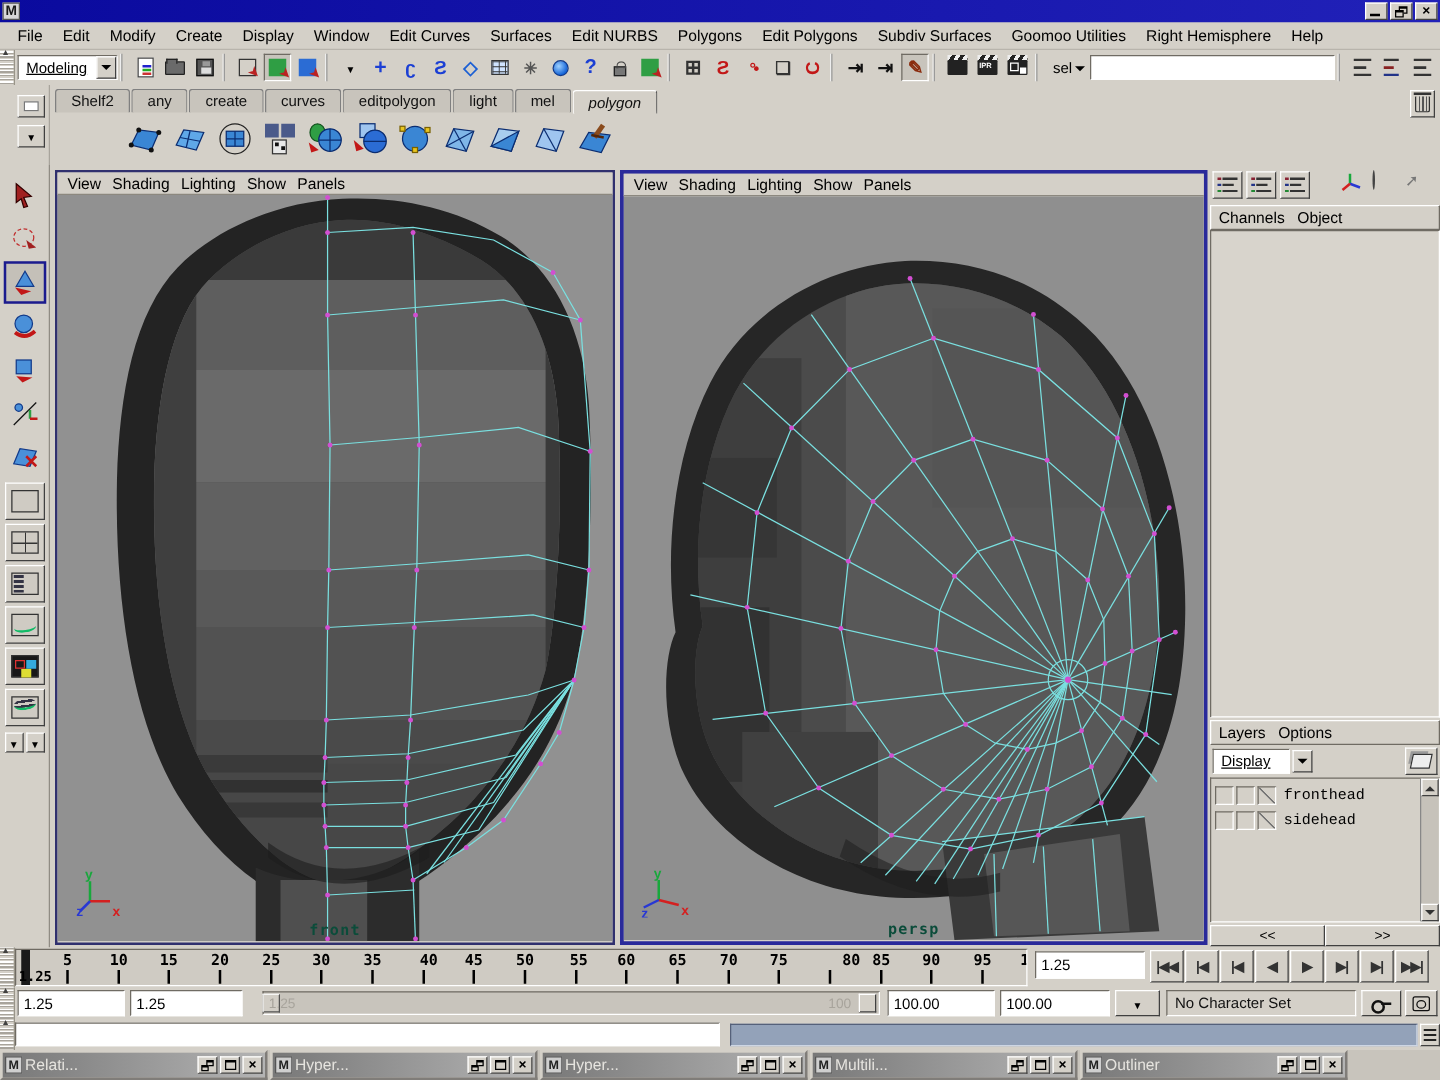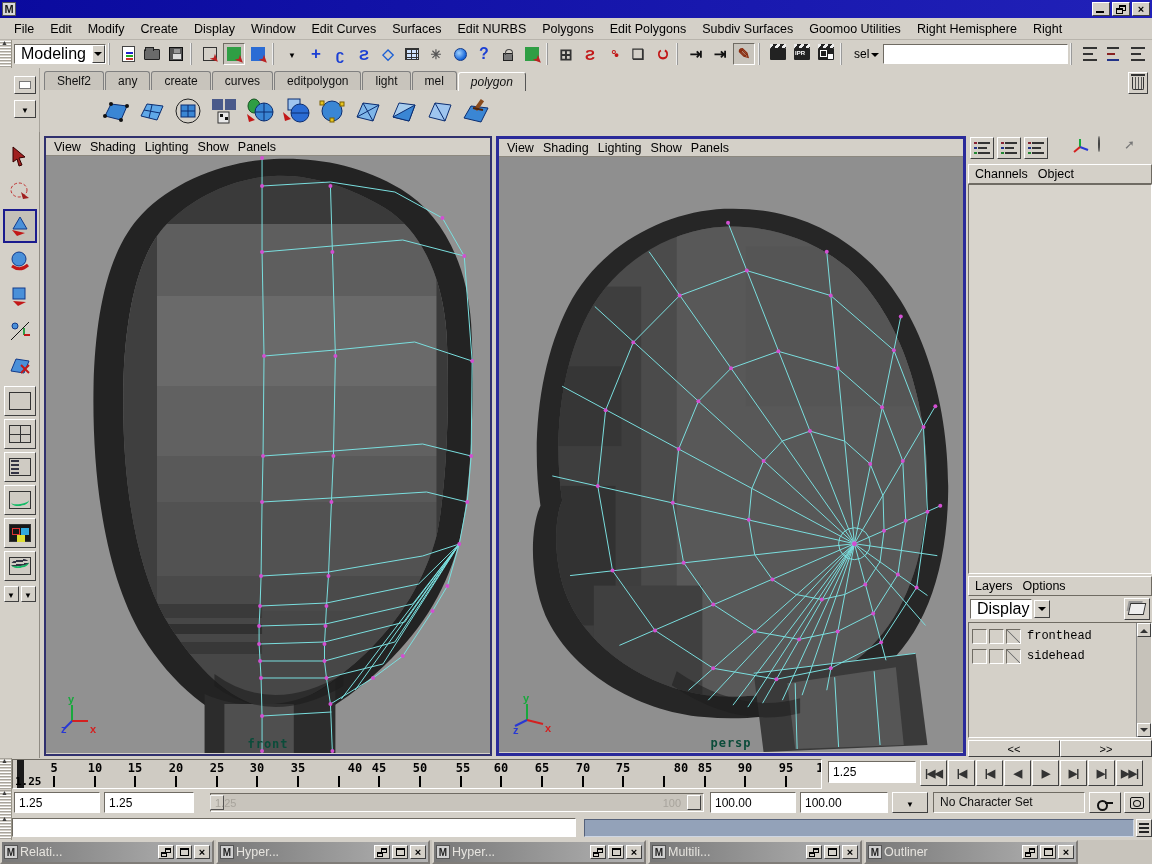--- a/index.html
+++ b/index.html
@@ -30,21 +30,21 @@
   #menubar { position:absolute; left:0; top:18px; width:1152px; height:22px; background:#d4d0c8;
     display:flex; align-items:center; padding-left:6px; border-bottom:1px solid #b8b4ac; }
   #menubar .mi { padding:2px 8px; font-size:12.5px; white-space:nowrap; }
 
   
   #toolbar { position:absolute; left:0; top:40px; width:1152px; height:28px; background:#d4d0c8; display:flex; align-items:center; }
   .dragrib { width:12px; height:100%; background:repeating-linear-gradient(0deg,#d4d0c8 0 1px,#a8a49c 1px 2px,#ffffff 2px 3px); border-right:1px solid #989488; position:relative; flex:0 0 auto; }
   .dragrib::before { content:"▲"; position:absolute; left:1px; top:-1px; font-size:7px; color:#404040; }
   .tb-sep { width:6px; height:22px; margin:0 2px; border-left:2px ridge #eee; flex:0 0 auto; }
   .combo { height:20px; background:#fff; border:1px solid; border-color:#6f6b63 #fff #fff #6f6b63; display:flex; align-items:center; }
-  .combo .cv { padding:0 6px; font-size:16px; }
+  .combo .cv { padding:0 6px; font-size:12px;text-decoration:underline; }
   .dda { width:16px; height:18px; background:#d4d0c8; border:1px solid; border-color:#fff #404040 #404040 #fff; display:flex; align-items:center; justify-content:center; }
   .dda::after { content:""; border:4px solid transparent; border-top-color:#000; margin-top:4px; }
   .tico { width:22px; height:22px; margin:0 1px; display:flex; align-items:center; justify-content:center; font-weight:bold; flex:0 0 auto; position:relative; }
   .tico.pressed { border:1px solid; border-color:#6f6b63 #fff #fff #6f6b63; background:#c8c4bc; }
   .doc-shape { width:13px; height:16px; background:#fff; border:1px solid #444; position:relative; }
   .doc-shape::after { content:""; position:absolute; right:1px; bottom:1px; width:7px; height:2px; background:#c33; box-shadow:0 -3px 0 #2a2, 0 -6px 0 #22c; }
   .folder-shape { width:16px; height:11px; background:#6a6a6a; border:1px solid #222; border-radius:1px; position:relative; }
   .folder-shape::before { content:""; position:absolute; left:0; top:-3px; width:7px; height:3px; background:#6a6a6a; border:1px solid #222; border-bottom:none; }
   .floppy-shape { width:14px; height:14px; background:#555; border:1px solid #111; position:relative; }
   .floppy-shape::after { content:""; position:absolute; left:3px; bottom:1px; width:8px; height:5px; background:#ddd; }
@@ -251,21 +251,21 @@
   <span class="mi">Display</span>
   <span class="mi">Window</span>
   <span class="mi">Edit Curves</span>
   <span class="mi">Surfaces</span>
   <span class="mi">Edit NURBS</span>
   <span class="mi">Polygons</span>
   <span class="mi">Edit Polygons</span>
   <span class="mi">Subdiv Surfaces</span>
   <span class="mi">Goomoo Utilities</span>
   <span class="mi">Right Hemisphere</span>
-  <span class="mi">Right</span>
+  <span class="mi">Help</span>
 </div>
 
 <div id="toolbar">
   <span class="dragrib"></span>
   <span class="combo" style="width:92px;margin-left:2px;">
     <span class="cv" style="flex:1;">Modeling</span>
     <span class="dda"></span>
   </span>
   <span class="tb-sep"></span>
   <span class="tico">
@@ -839,21 +839,21 @@
     <span class="tick" style="left:108px;">15</span>
       <span class="tickmark" style="left:121px;"></span>
     <span class="tick" style="left:149px;">20</span>
       <span class="tickmark" style="left:162px;"></span>
     <span class="tick" style="left:190px;">25</span>
       <span class="tickmark" style="left:203px;"></span>
     <span class="tick" style="left:230px;">30</span>
       <span class="tickmark" style="left:243px;"></span>
     <span class="tick" style="left:271px;">35</span>
       <span class="tickmark" style="left:284px;"></span>
-    <span class="tick" style="left:328px;text-align:center;">40</span>
+    <span class="tick" style="left:316px;text-align:center;">40</span>
       <span class="tickmark" style="left:325px;"></span>
     <span class="tick" style="left:352px;">45</span>
       <span class="tickmark" style="left:365px;"></span>
     <span class="tick" style="left:393px;">50</span>
       <span class="tickmark" style="left:406px;"></span>
     <span class="tick" style="left:436px;">55</span>
       <span class="tickmark" style="left:447px;"></span>
     <span class="tick" style="left:474px;">60</span>
       <span class="tickmark" style="left:487px;"></span>
     <span class="tick" style="left:515px;">65</span>

